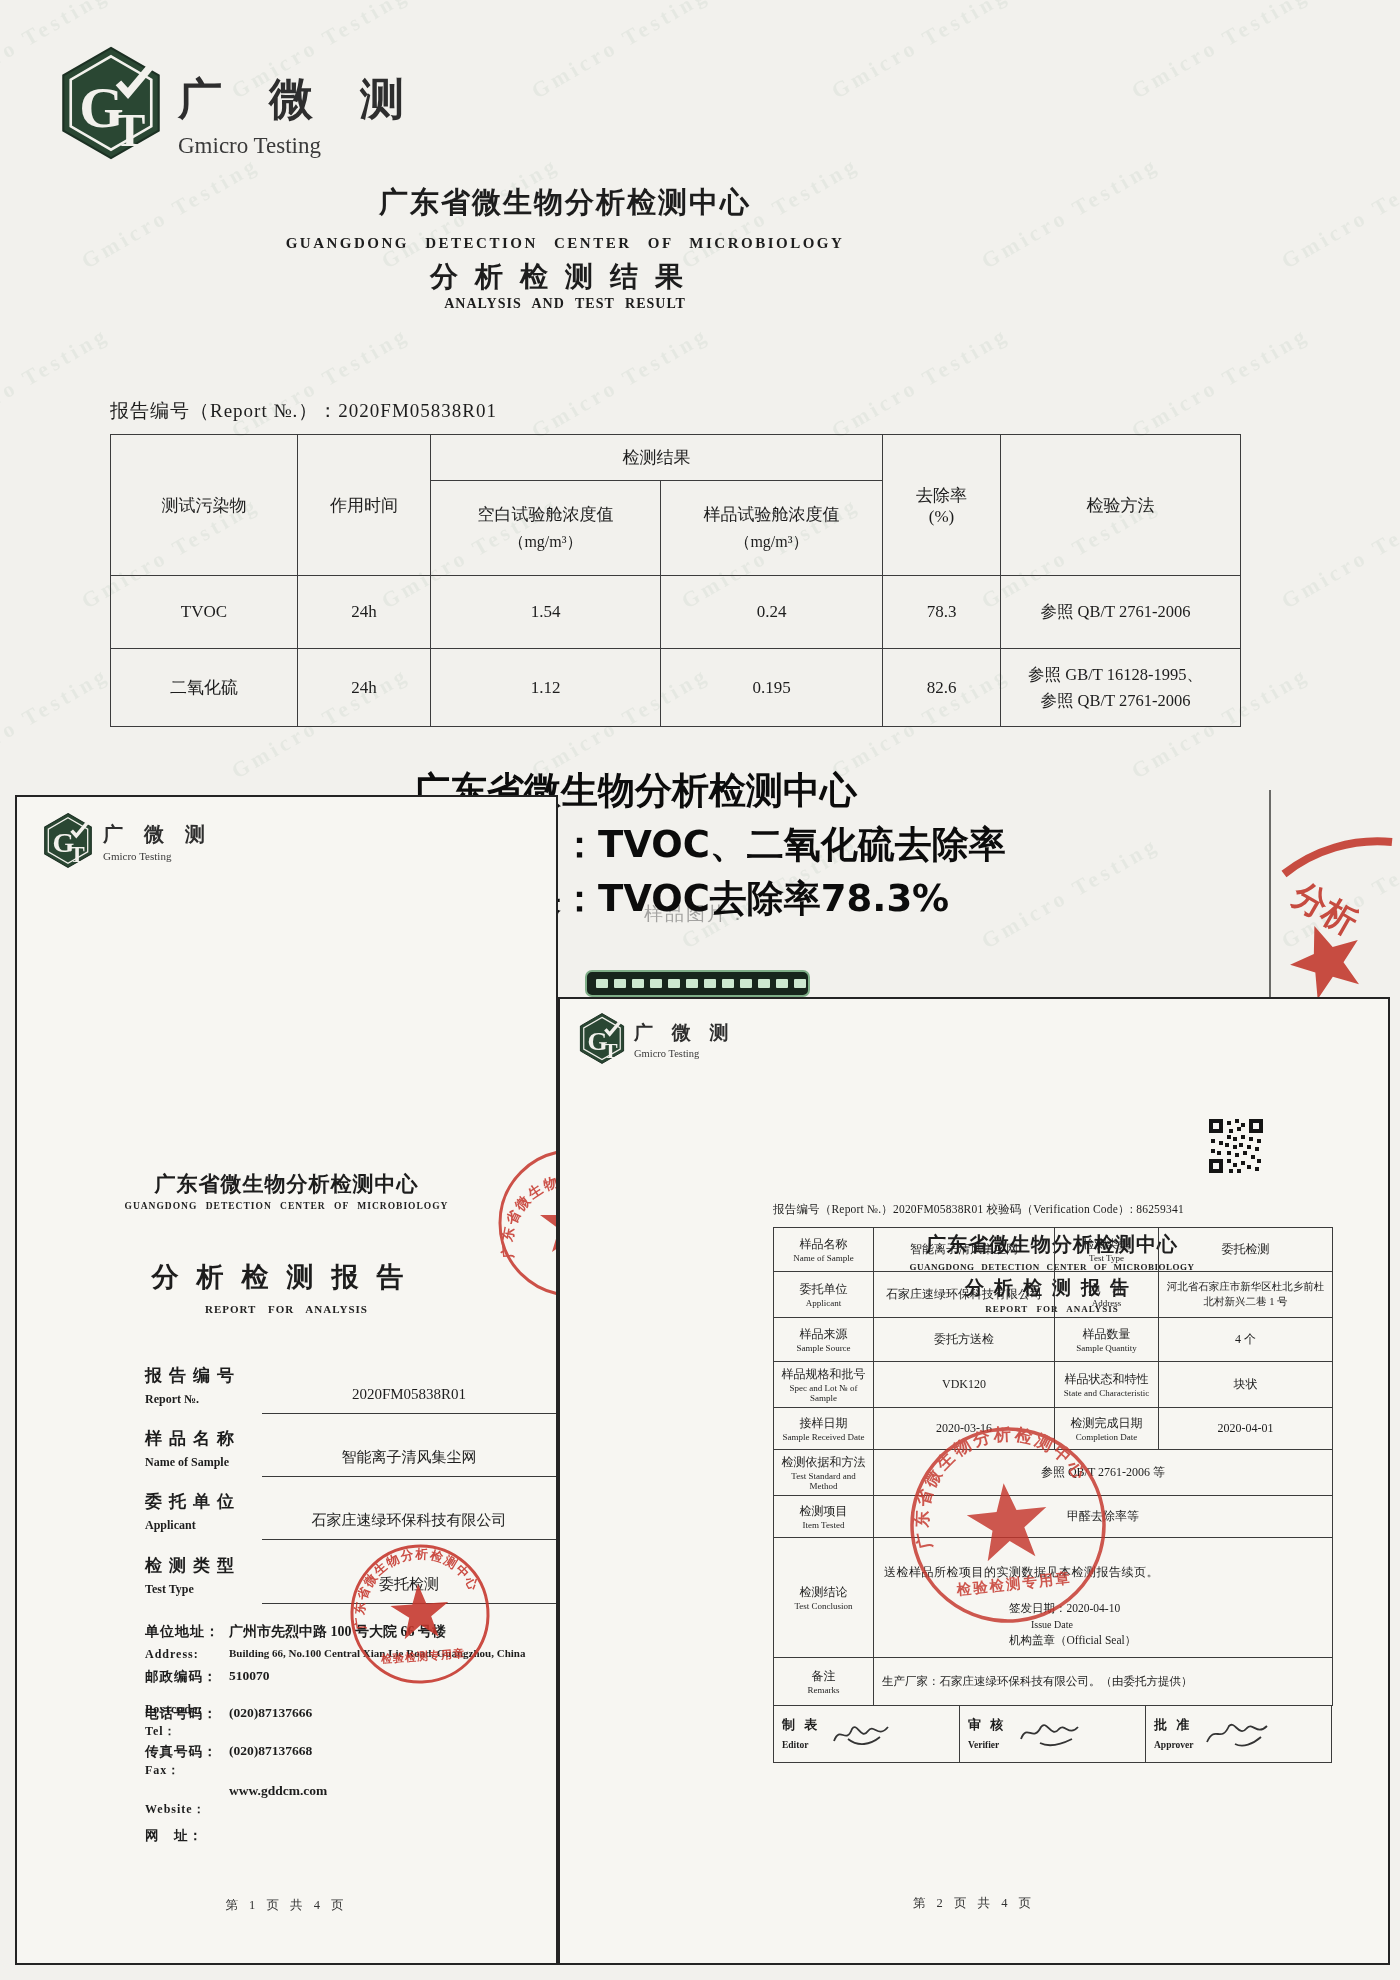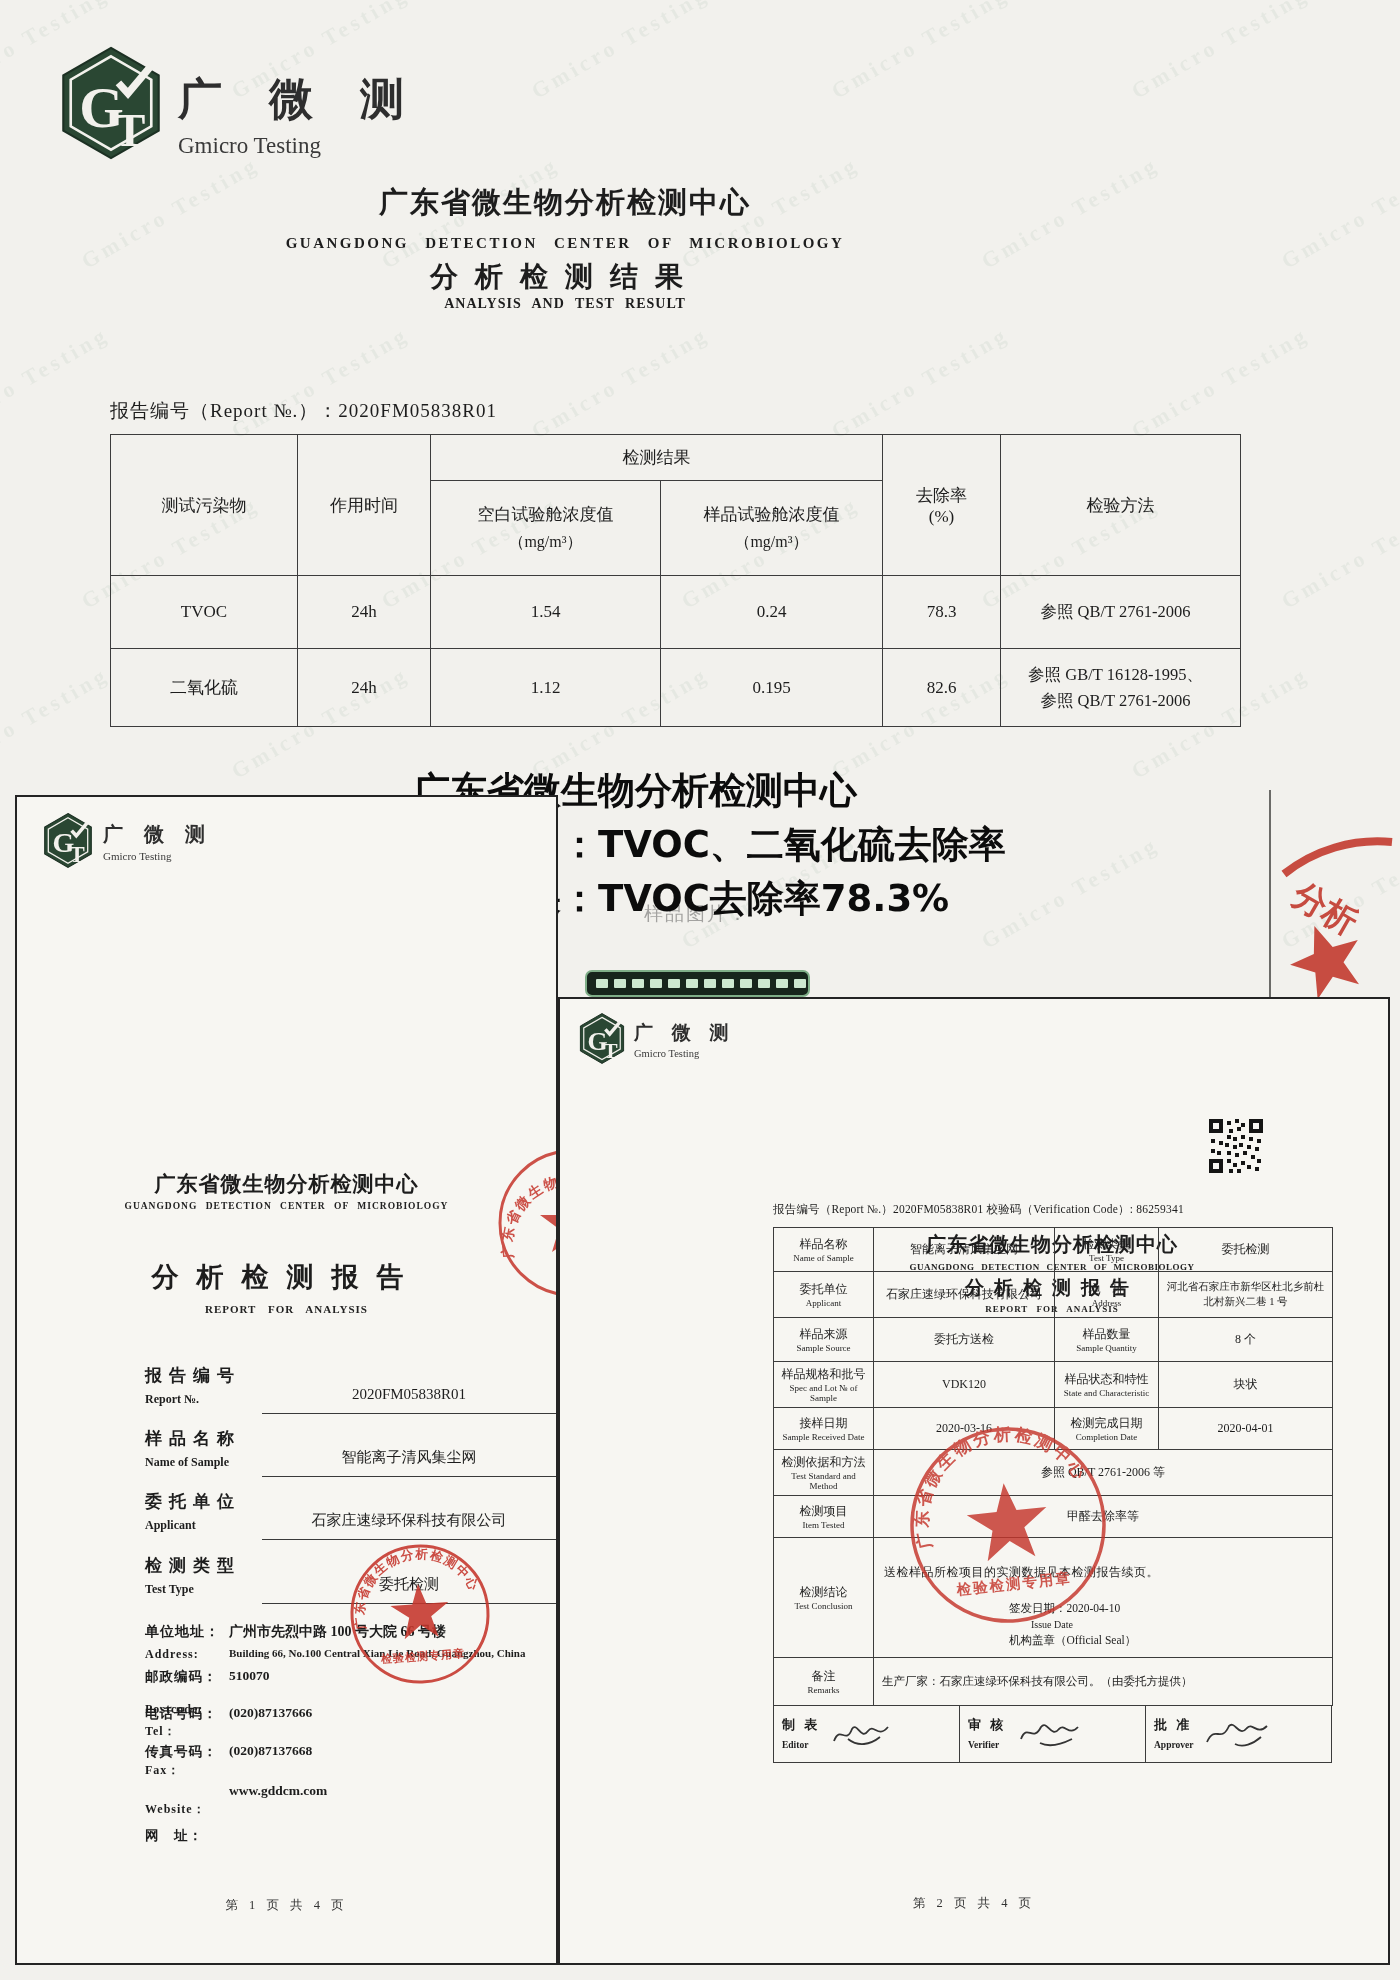--- a/index.html
+++ b/index.html
@@ -337,21 +337,21 @@
       <tr style="height:44px;">
         <td>
               <div class="rl-cn">样品来源</div>
               <div class="rl-en">Sample Source</div>
             </td>
         <td class="rv">委托方送检</td>
         <td>
               <div class="rl-cn">样品数量</div>
               <div class="rl-en">Sample Quantity</div>
             </td>
-        <td class="rv">8 个</td>
+        <td class="rv">4 个</td>
       </tr>
       <tr style="height:46px;">
         <td>
               <div class="rl-cn">样品规格和批号</div>
               <div class="rl-en">Spec and Lot № of Sample</div>
             </td>
         <td class="rv">VDK120</td>
         <td>
               <div class="rl-cn">样品状态和特性</div>
               <div class="rl-en">State and Characteristic</div>

